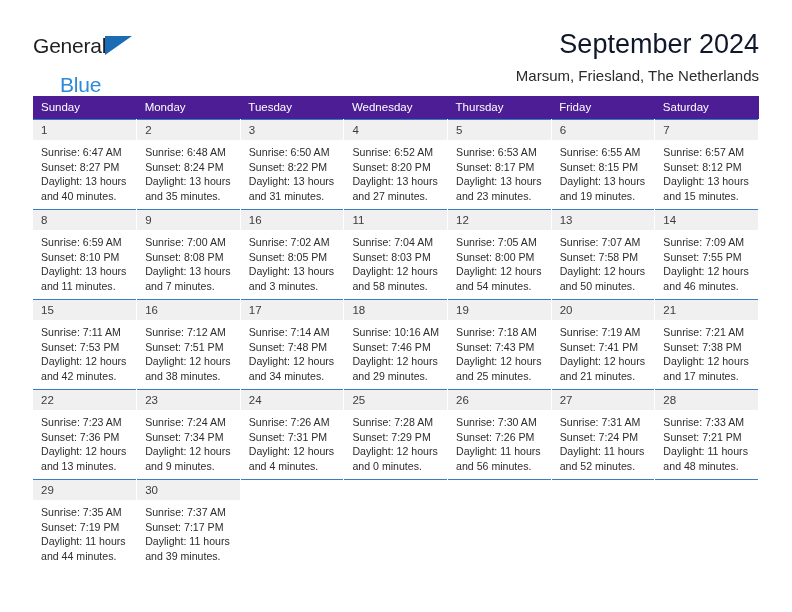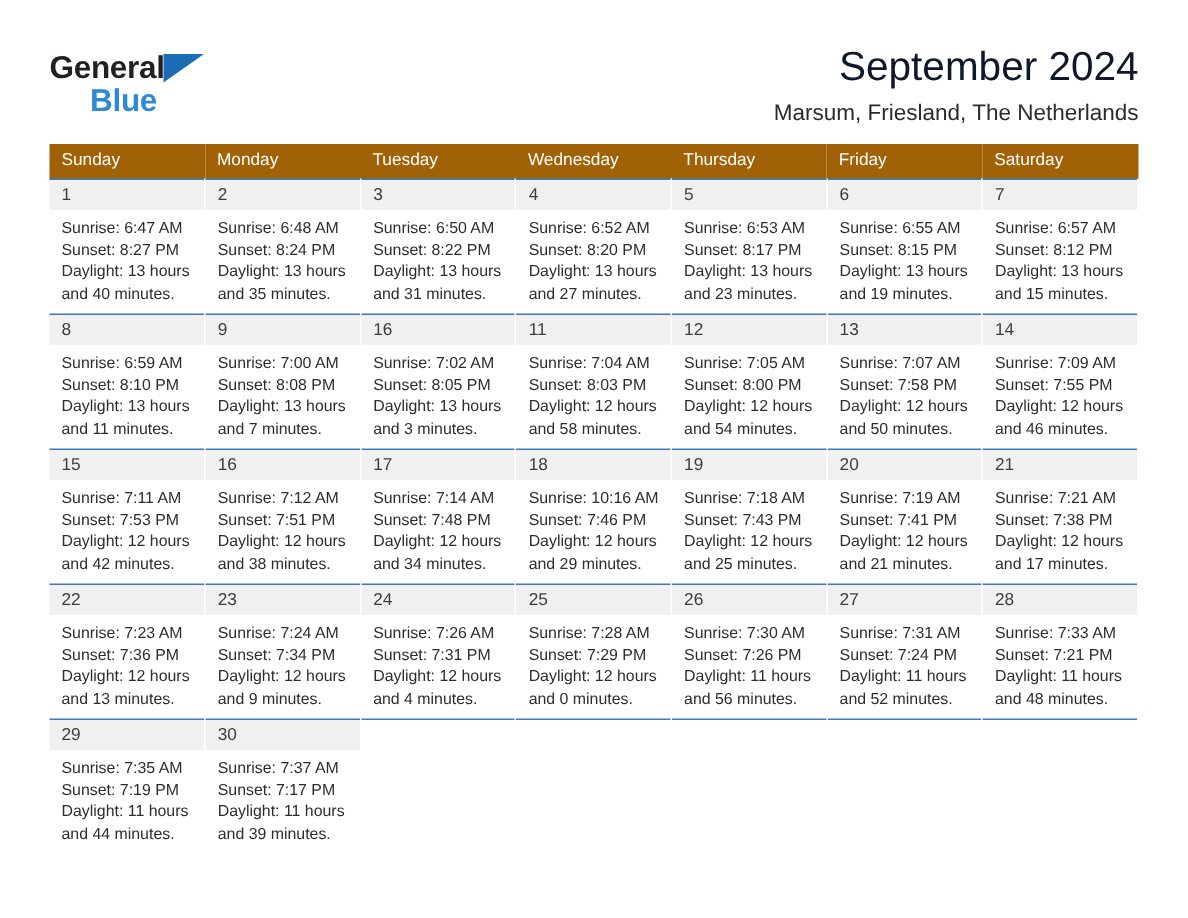--- a/index.html
+++ b/index.html
@@ -29,21 +29,20 @@
     align-items: flex-start;
     justify-content: space-between;
     padding: 28px 33px 0 33px;
     box-sizing: border-box;
     height: 96px;
   }
   .brand {
     display: block;
     line-height: 1;
     padding-top: 6px;
-    font-weight: bold;
   }
   .brand-row1 {
     display: flex;
     align-items: flex-end;
     height: 22px;
   }
   .brand-general {
     font-size: 21px;
     color: #231f20;
     letter-spacing: -0.2px;
@@ -52,21 +51,21 @@
   }
   .brand-triangle {
     width: 0;
     height: 0;
     border-left: 27px solid #1b6cb5;
     border-bottom: 19px solid transparent;
     margin-left: -1px;
     margin-bottom: 1px;
   }
   .brand-row2 {
-    margin-top: 1px;
+    margin-top: 18px;
     padding-left: 27px;
   }
   .brand-blue {
     font-size: 21px;
     color: #2e8ad6;
     line-height: 22px;
     letter-spacing: -0.2px;
   }
 
   .titles {
@@ -88,21 +87,21 @@
   }
 
   
   .calendar {
     margin: 0 33px;
     width: 726px;
     border-collapse: collapse;
     table-layout: fixed;
   }
   .calendar th {
-    background: #a16207;
+    background: #4c1d95;
     color: #ffffff;
     font-weight: normal;
     font-size: 11.5px;
     text-align: left;
     padding: 5px 0 6px 8px;
     height: 11px;
     line-height: 12px;
     border: none;
   }
   .calendar td {

